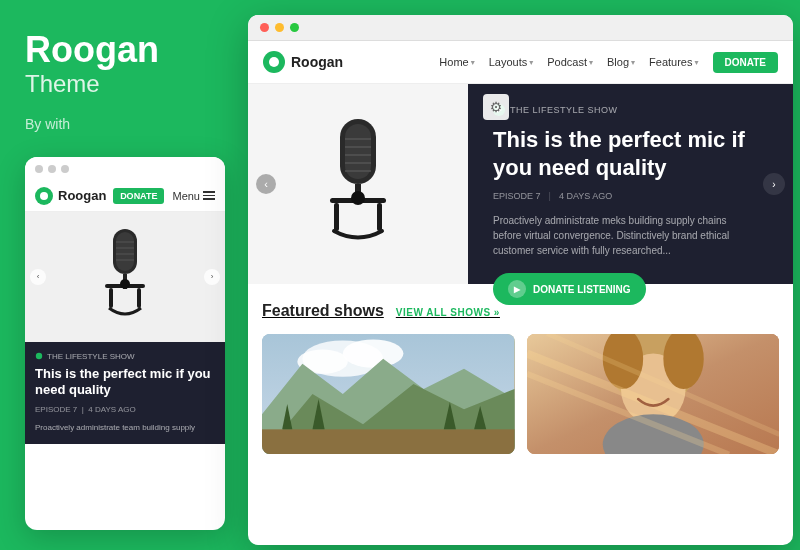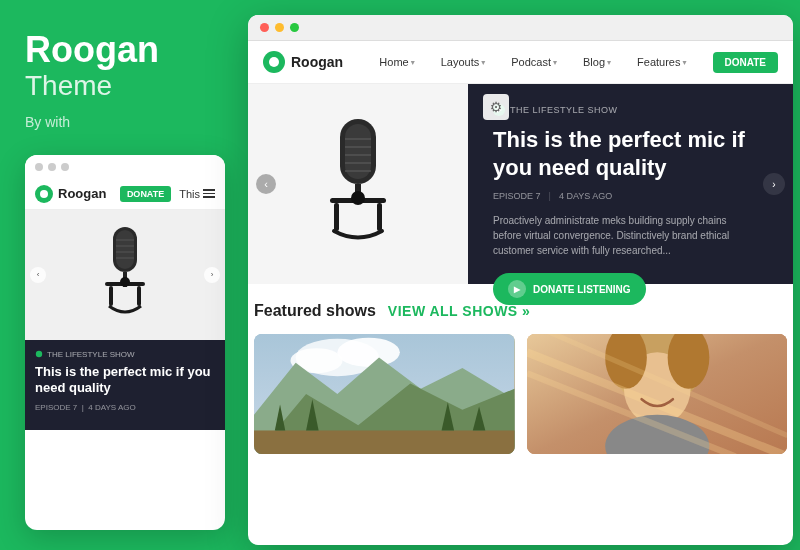--- a/index.html
+++ b/index.html
@@ -23,24 +23,24 @@
       padding: 30px 25px 20px 25px;
     }
 
     .brand-title {
       font-size: 36px;
       font-weight: 800;
       color: #fff;
       line-height: 1.1;
     }
     .brand-subtitle {
-      font-size: 28px;
+      font-size: 24px;
       font-weight: 400;
       color: rgba(255,255,255,0.85);
-      margin-bottom: 12px;
+      margin-bottom: 18px;
     }
     .brand-author {
       font-size: 14px;
       color: rgba(255,255,255,0.75);
       margin-bottom: 25px;
     }
 
     
     .mobile-card {
       background: #fff;
@@ -203,21 +203,21 @@
     }
     .site-logo-circle {
       width: 22px; height: 22px;
       border-radius: 50%;
       background: #1cb85e;
       display: flex; align-items: center; justify-content: center;
     }
     .nav-items {
       display: flex;
       align-items: center;
-      gap: 26px;
+      gap: 14px;
     }
     .nav-item {
       font-size: 11px;
       color: #333;
       display: flex; align-items: center; gap: 2px;
       cursor: pointer;
     }
     .nav-item .caret { font-size: 8px; color: #999; }
     .donate-btn {
       background: #1cb85e;
@@ -345,37 +345,38 @@
       background: rgba(255,255,255,0.9);
       border-radius: 4px;
       display: flex; align-items: center; justify-content: center;
       font-size: 14px;
       color: #666;
       z-index: 10;
     }
 
     
     .featured-section {
-      padding: 18px 6px 15px;
+      padding: 18px 14px 15px;
       background: #fff;
+      text-decoration: underline;
     }
 
     .featured-header {
       display: flex;
       align-items: baseline;
       gap: 12px;
       margin-bottom: 14px;
     }
     .featured-title {
       font-size: 16px;
       font-weight: 700;
       color: #222;
     }
     .view-all {
-      font-size: 14px;
+      font-size: 10px;
       color: #1cb85e;
       font-weight: 600;
       letter-spacing: 0.5px;
       text-transform: uppercase;
     }
 
     .shows-grid {
       display: grid;
       grid-template-columns: 1fr 1fr;
       gap: 12px;
@@ -424,21 +425,21 @@
         <div class="mobile-logo-circle">
           <svg viewBox="0 0 10 10">
               <circle cx="5" cy="5" r="4"></circle>
             </svg>
         </div>
         <span>Roogan</span>
       </div>
       <div class="mobile-nav-right">
         <span class="mobile-donate-btn">DONATE</span>
         <span class="mobile-menu">
-          <span>This</span>
+          <span>Menu</span>
           <div class="hamburger">
             <span></span>
               <span></span>
               <span></span>
           </div>
         </span>
       </div>
     </div>
 
     <div class="mobile-hero-img">
@@ -472,20 +473,21 @@
             <circle cx="5" cy="5" r="4"></circle>
           </svg>
         <span>THE LIFESTYLE SHOW</span>
       </div>
       <div class="mobile-title">This is the perfect mic if you need quality</div>
       <div class="mobile-meta">
         <span>EPISODE 7</span>
         <span>&nbsp;|&nbsp;</span>
         <span>4 DAYS AGO</span>
       </div>
+      <div class="mobile-desc">Proactively administrate team building supply</div>
     </div>
   </div>
 </div>
 
 <div class="right-panel">
 
   <div class="browser-topbar">
     <span class="browser-dot browser-dot-red"></span>
     <span class="browser-dot browser-dot-yellow"></span>
     <span class="browser-dot browser-dot-green"></span>

